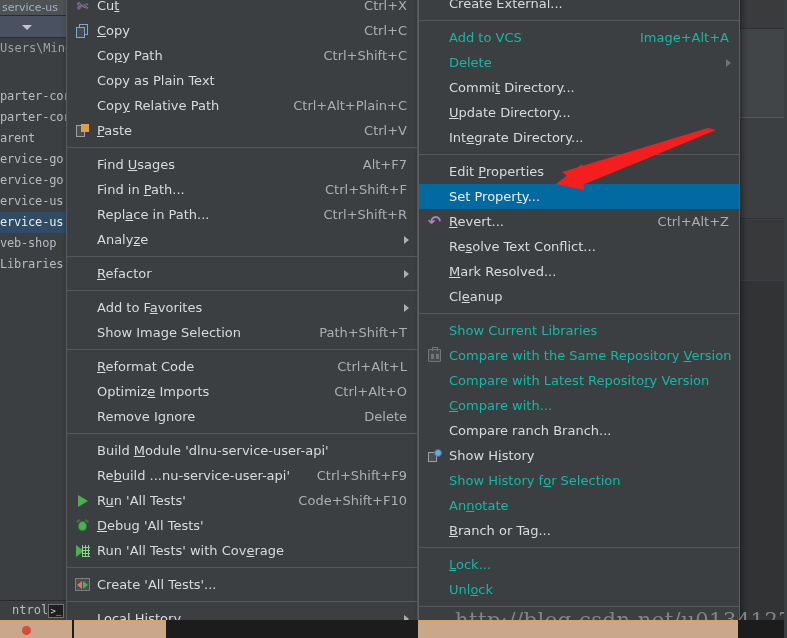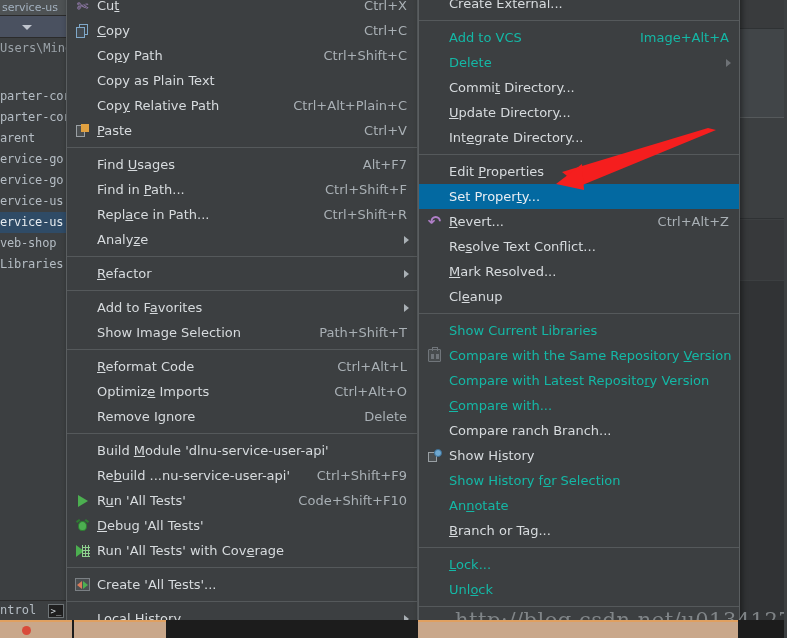--- a/index.html
+++ b/index.html
@@ -52,20 +52,21 @@
   }
   .tree-row.sel { background:#2f4b66; color:#e6ebef; }
 
   .statusbar {
     position:absolute; left:0; bottom:18px; width:200px; height:20px;
     background:#3c3f41; border-top:1px solid #2b2b2b;
   }
   .statusbar .label {
     position:absolute; left:0; top:2px; color:#b5bdc4; font-size:12px;
     font-family:"DejaVu Sans Mono","Liberation Mono",monospace;
+    padding-left:12px;
   }
   .statusbar .termicon {
     position:absolute; left:48px; top:3px; width:16px; height:14px;
     background:#1f1f1f; border:1px solid #6f7578; color:#cfd6da;
     font-size:9px; line-height:13px; text-align:center;
     font-family:"DejaVu Sans Mono","Liberation Mono",monospace;
   }
   .taskbar {
     position:absolute; left:0; bottom:0; width:787px; height:18px;
     background:#1c1c1c;

